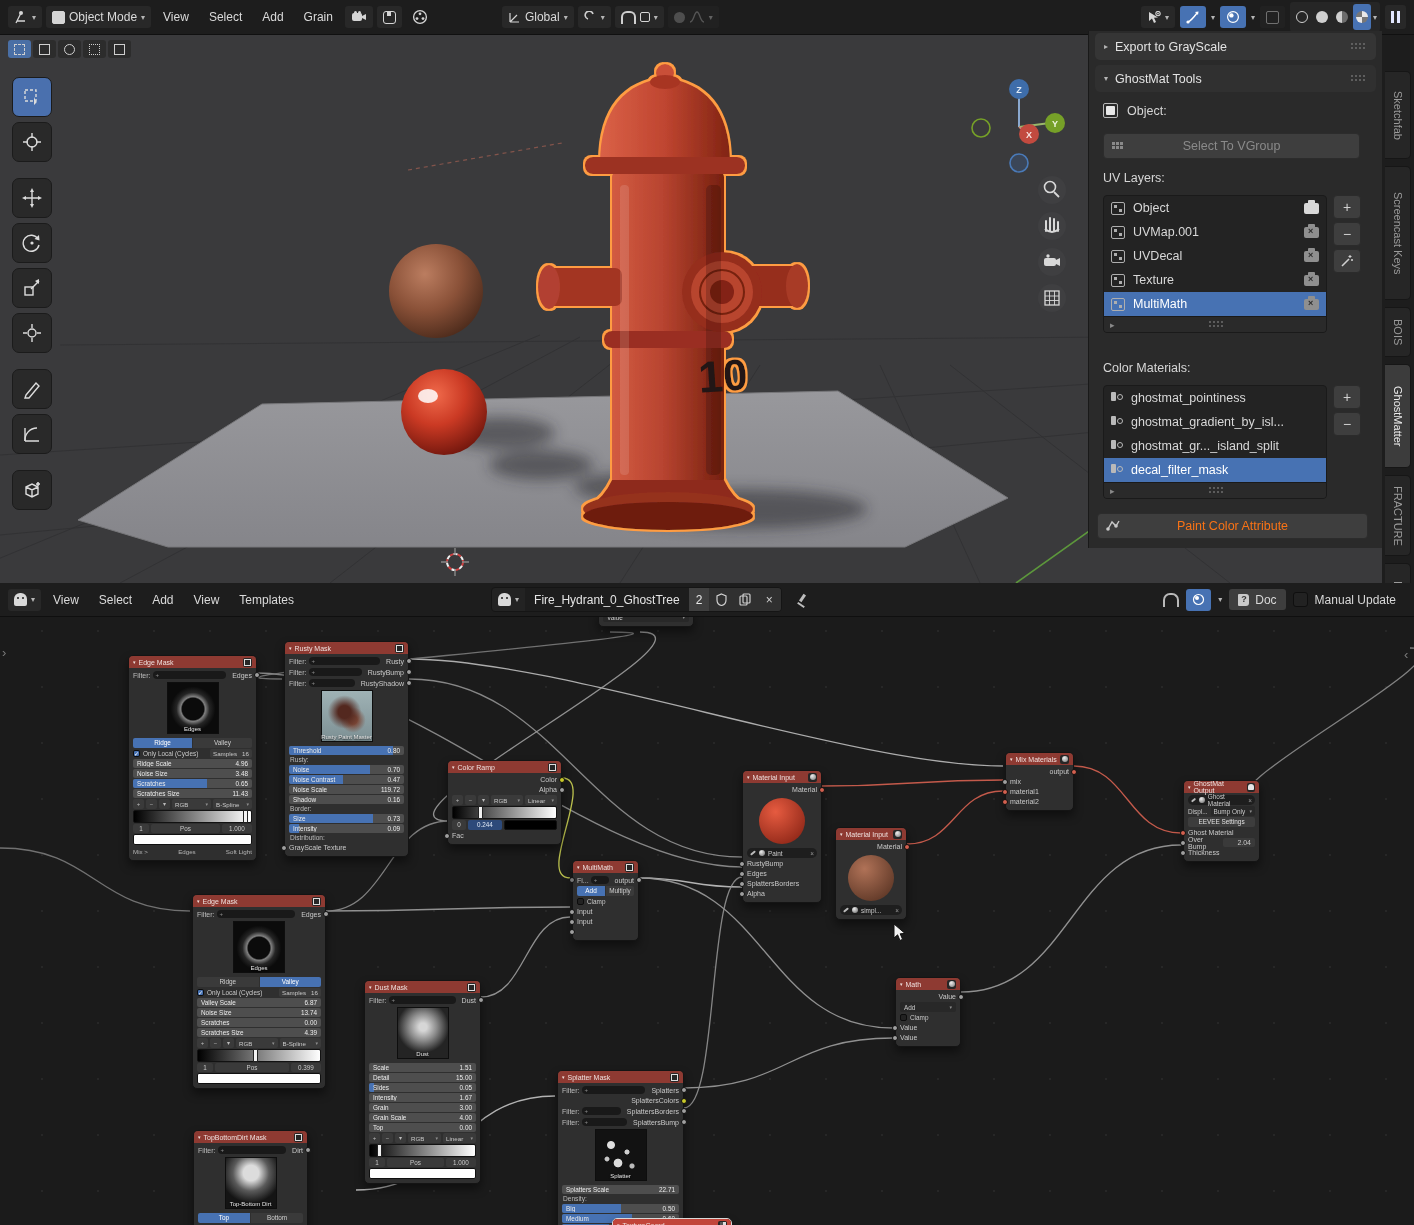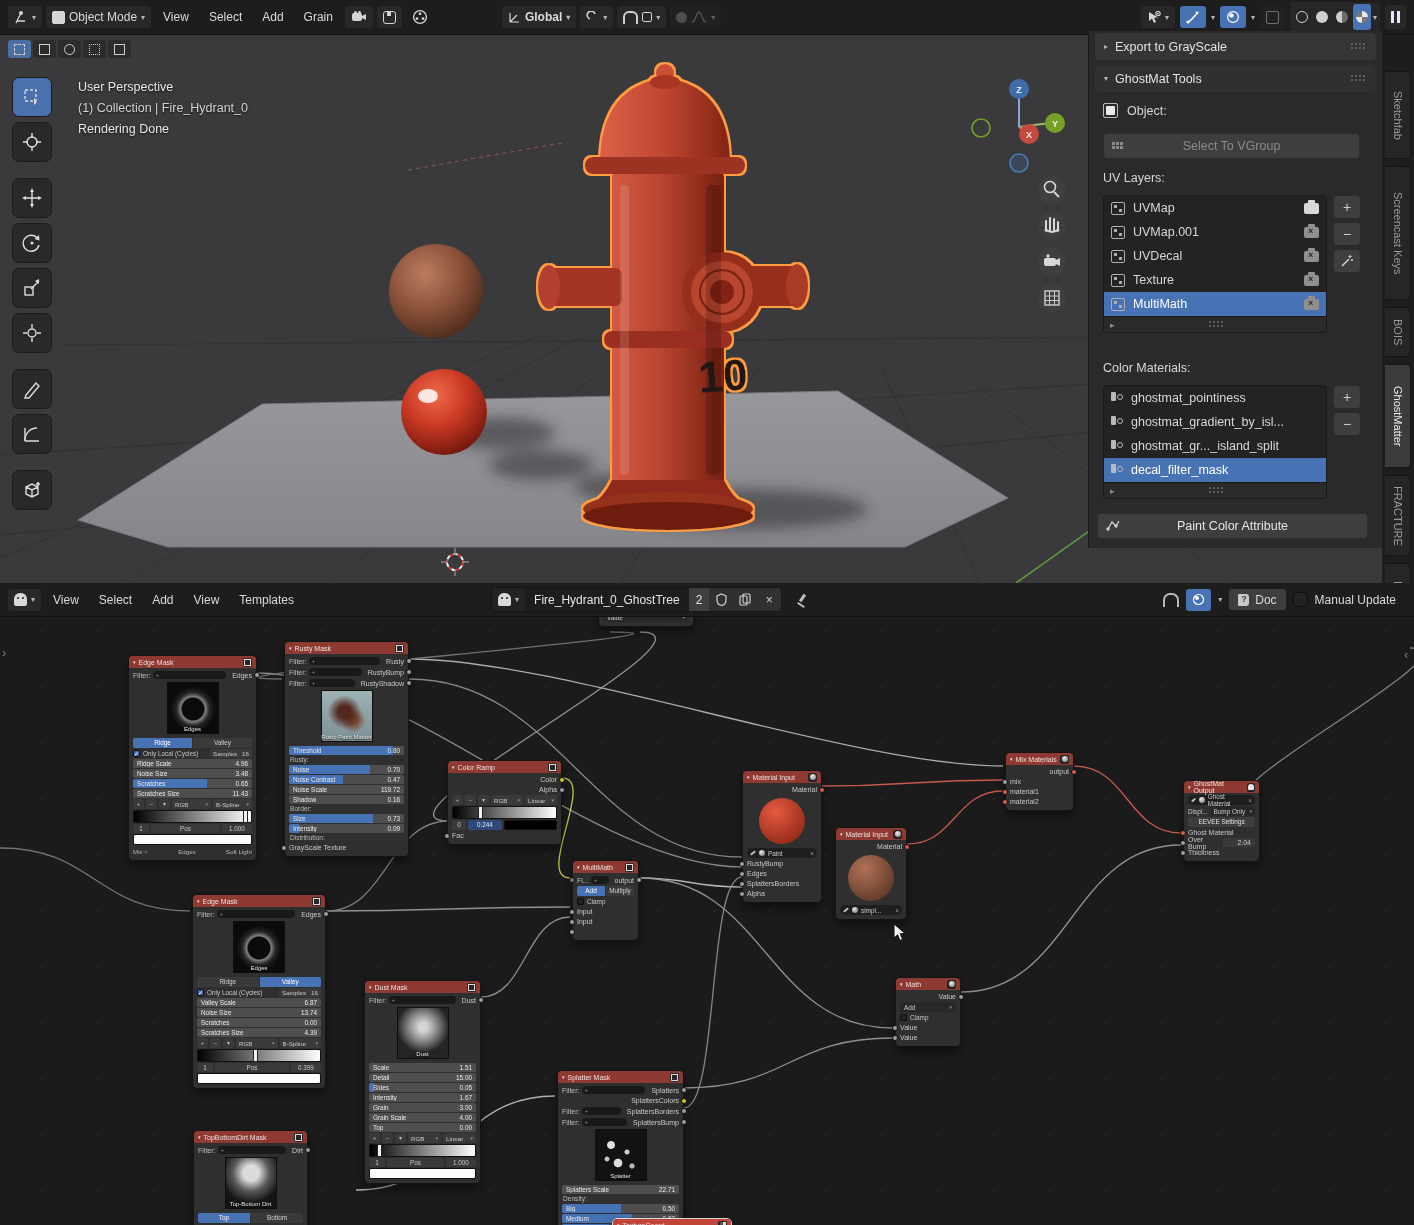--- a/index.html
+++ b/index.html
@@ -244,21 +244,21 @@
         </span>
   </div>
   <div class="tbb" style="background:transparent;">
     <svg width="16" height="16" viewBox="0 0 16 16">
       <circle cx="8" cy="8" r="6.4" stroke="#d5d5d5" stroke-width="1.3" fill="none"></circle>
       <circle cx="8" cy="4.8" r="1.4" fill="#d5d5d5"></circle>
           <circle cx="11" cy="9.6" r="1.4" fill="#d5d5d5"></circle>
       <circle cx="5" cy="9.6" r="1.4" fill="#d5d5d5"></circle>
         </svg>
   </div>
-  <div class="tbb" style="margin-left:64px;font-weight:bold;">
+  <div class="tbb" style="margin-left:64px;">
     <svg width="13" height="13" viewBox="0 0 13 13">
       <path d="M2,11 L2,2 M2,11 L11,11 M2,11 L9,4" stroke="#d5d5d5" stroke-width="1.2" fill="none"></path>
         </svg>
     <span>Global</span>
     <span class="chev">▾</span>
   </div>
   <div class="tbb">
     <svg width="13" height="13" viewBox="0 0 13 13">
       <path d="M4,8 a4,4 0 1 1 5,-5" stroke="#cfcfcf" stroke-width="1.6" fill="none"></path>
         </svg>
@@ -469,25 +469,20 @@
           <i class="s3"></i>
         </div>
     <div class="sm">
           <i class="s4"></i>
         </div>
     <div class="sm">
           <i class="s5"></i>
         </div>
   </div>
 
-  <div class="vp-overlay">
-    <div>User Perspective</div>
-    <div>(1) Collection | Fire_Hydrant_0</div>
-    <div>Rendering Done</div>
-  </div>
 
   <div class="vp-toolbar">
     <div class="tool active">
       <svg width="20" height="20" viewBox="0 0 20 20">
             <rect x="3" y="3" width="11" height="11" stroke-dasharray="3 2"></rect>
             <path d="M12,10 L12,18 L14.5,15.5 L16,18.5" fill="#dcdcdc" stroke="none"></path>
           </svg>
     </div>
     <div class="tool">
       <svg width="20" height="20" viewBox="0 0 20 20">
@@ -593,21 +588,21 @@
           <i></i>
           <i></i>
           <i></i>
         </span>
     <span>Select To VGroup</span>
   </div>
   <div class="sec-title" style="top:140px;">UV Layers:</div>
   <div class="listbox" style="top:164px;" id="uv-list">
         <div class="lrow">
       <span class="uvico"></span>
-      <span>UVMap</span>
+      <span>Object</span>
       <span class="cam"></span>
     </div>
         <div class="lrow">
       <span class="uvico"></span>
       <span>UVMap.001</span>
       <span class="cam off"></span>
     </div>
         <div class="lrow">
       <span class="uvico"></span>
       <span>UVDecal</span>
@@ -680,21 +675,21 @@
             <i></i>
             <i></i>
             <i></i>
           </span>
         </div>
       </div>
   <div class="sidebtns" style="left:244px;top:354px;">
     <div class="sbtn">+</div>
     <div class="sbtn">−</div>
   </div>
-  <div class="bigbtn" style="top:482px;left:8px;right:14px;color:#e5e5e5;">
+  <div class="bigbtn" style="top:482px;left:8px;right:14px;color:#f97316;">
     <span class="lico">
       <svg width="15" height="14" viewBox="0 0 15 14">
             <path d="M2,11 L6,4 L10,8 L13,3" stroke="#c9c9c9" stroke-width="1.4" fill="none"></path>
             <circle cx="2" cy="11" r="1.8" fill="#c9c9c9"></circle>
             <circle cx="10" cy="8" r="1.8" fill="#c9c9c9"></circle>
           </svg>
     </span>
     <span>Paint Color Attribute</span>
   </div>
 </div>

